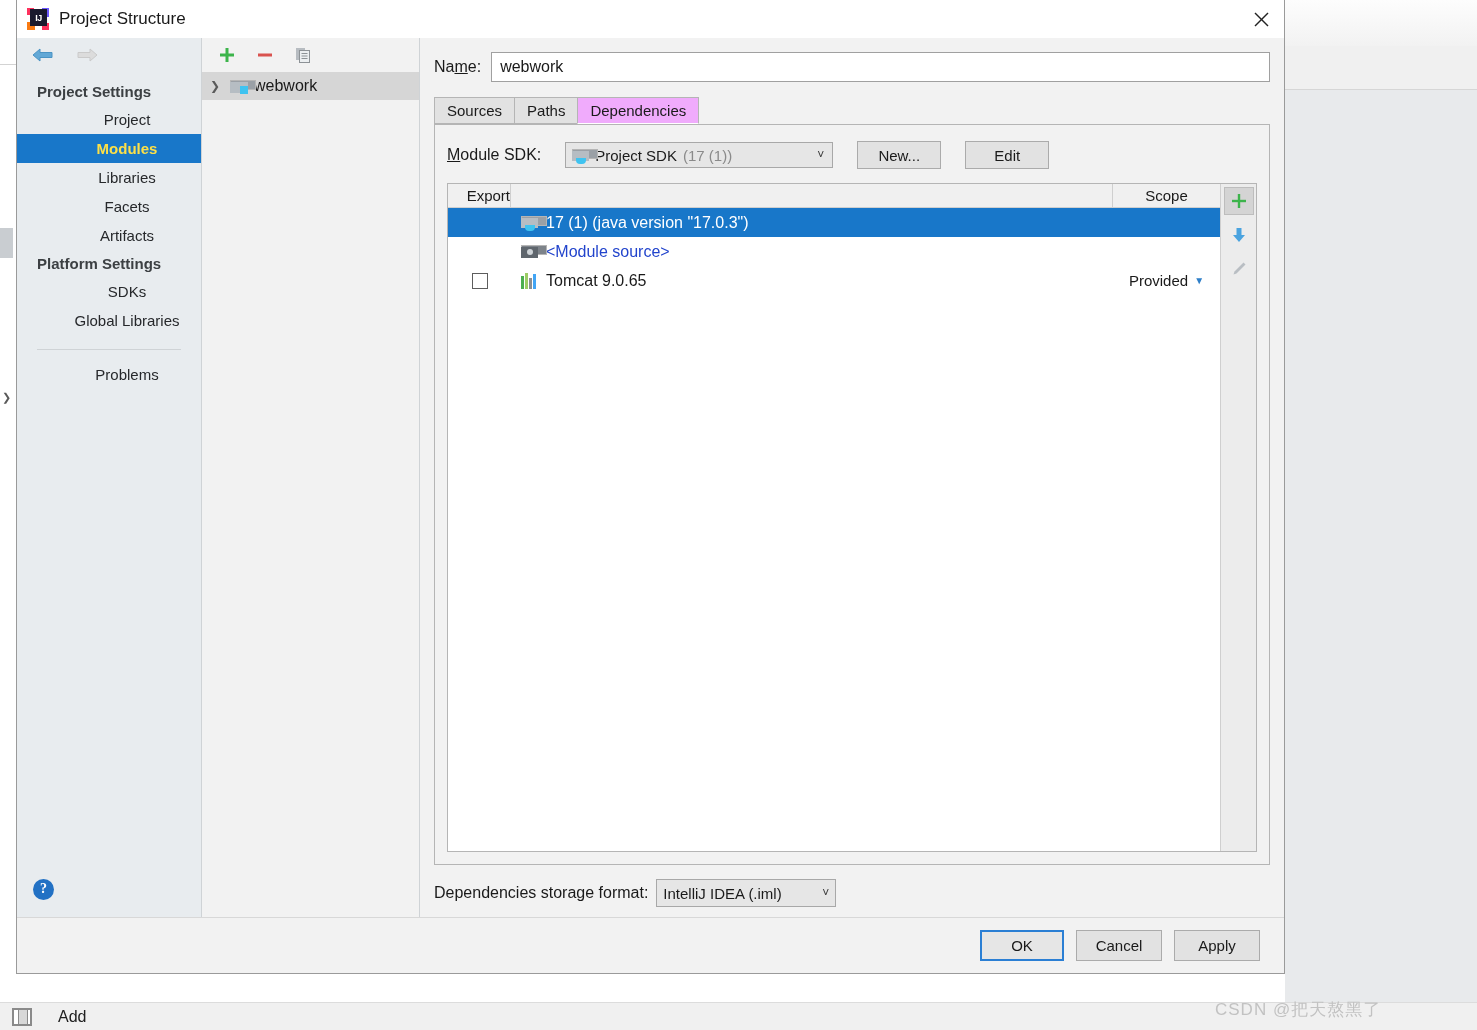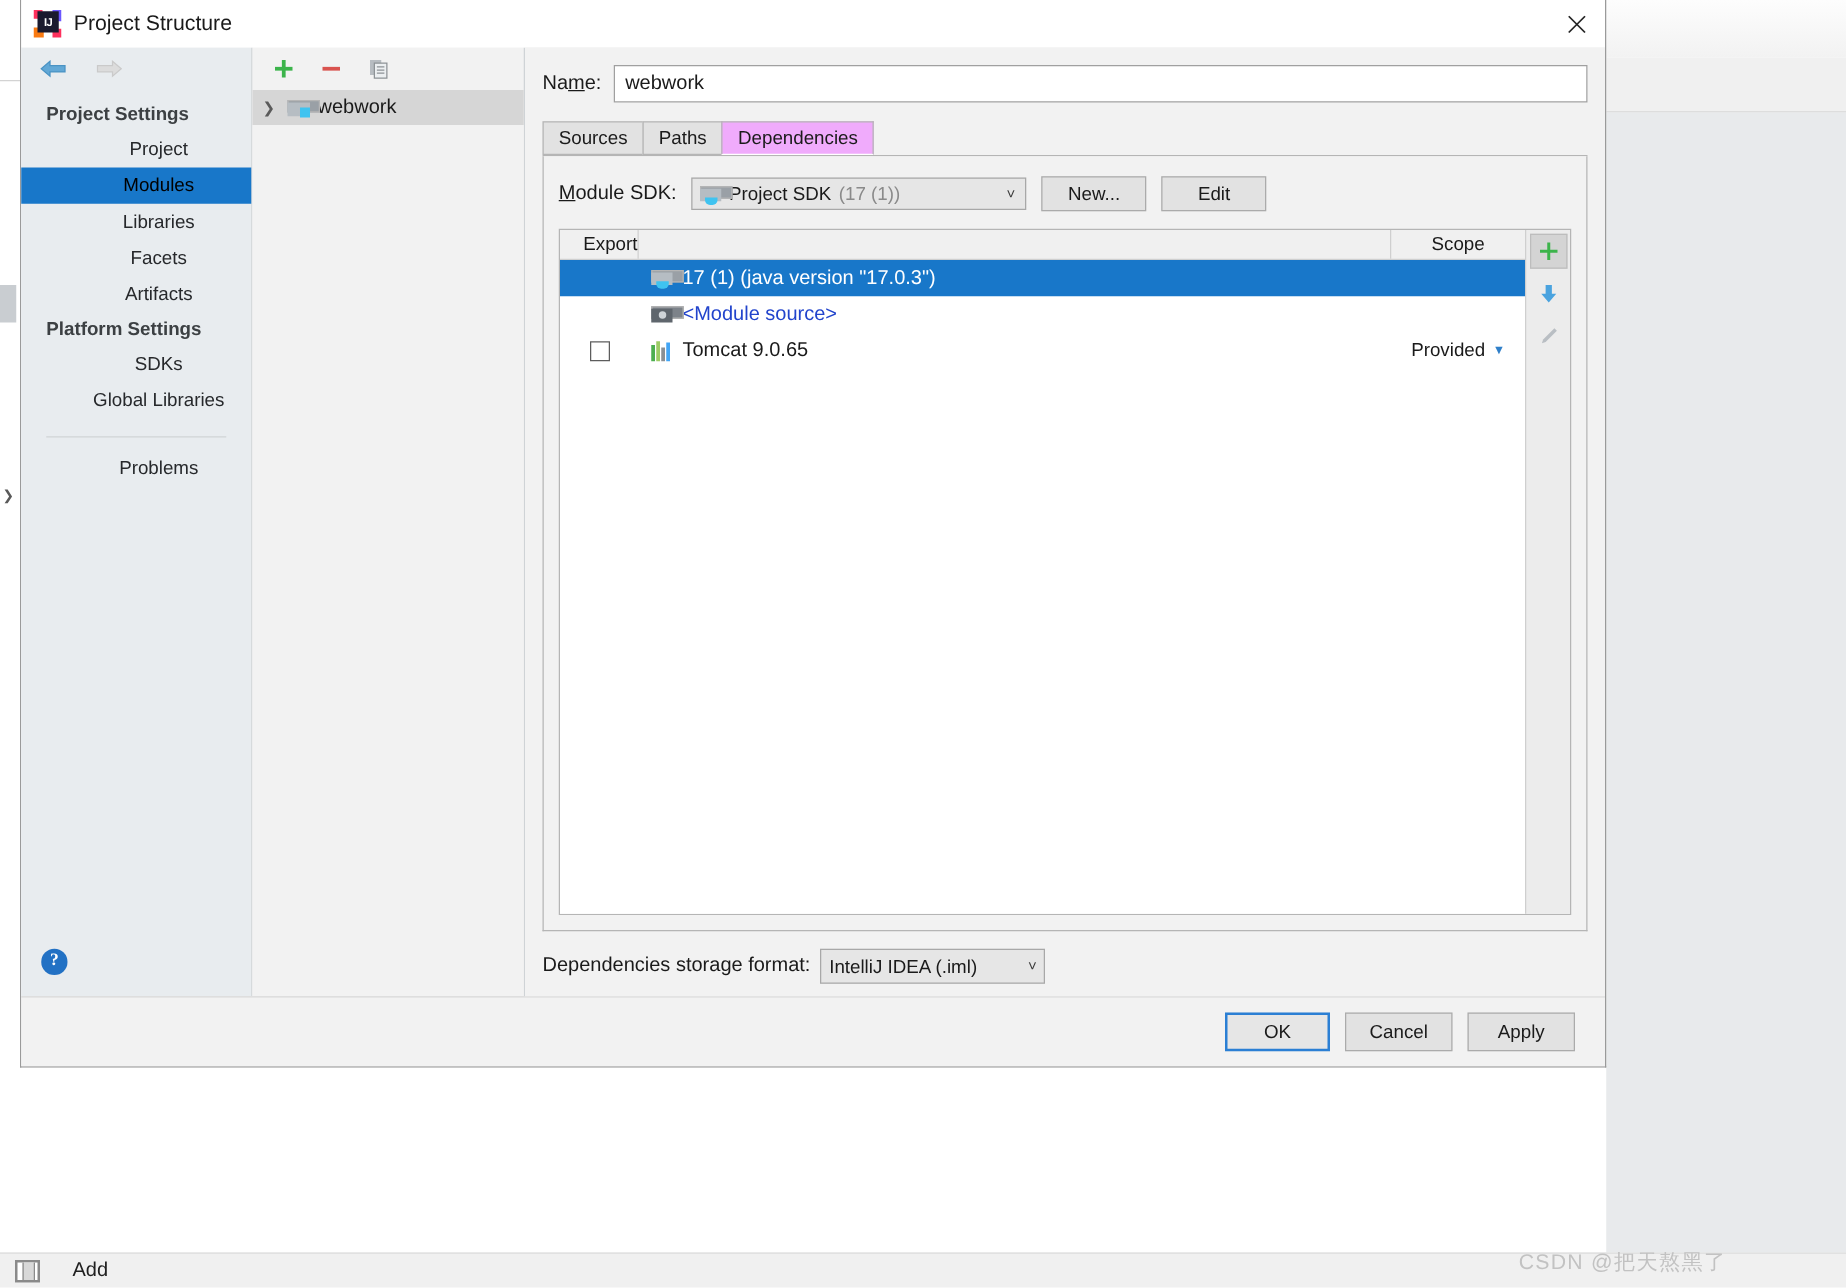--- a/index.html
+++ b/index.html
@@ -74,21 +74,21 @@
     color: #c2c2c2;
     letter-spacing: 1px;
     white-space: nowrap;
     user-select: none;
   }
 
   
   #dialog {
     position: absolute;
     left: 16px; top: 0px;
-    width: 1269px; height: 854px;
+    width: 1269px; height: 974px;
     background: #f2f2f2;
     border: 1px solid #9a9a9a;
     border-top: none;
     box-shadow: 0 0 0 0 rgba(0,0,0,0);
     display: flex; flex-direction: column;
   }
   #titlebar {
     height: 38px;
     background: #ffffff;
     display: flex; align-items: center;
@@ -147,21 +147,21 @@
     font-weight: bold; font-size: 15px; color: #3c4043;
     padding: 5px 0 5px 20px;
   }
   .settings-item {
     font-size: 15px; color: #26282b;
     padding: 5px 0 5px 36px;
     line-height: 19px;
     text-align: center;
   }
   .settings-item.selected {
-    background: #1877c9; color: #000000;
+    background: #1877c9; color: #fde047; font-weight: bold;
   }
   .settings-sep {
     height: 1px; background: #cfd3d6; margin: 14px 20px 10px 20px;
   }
 
   #settings-footer {
     height: 56px; display: flex; align-items: center; padding-left: 16px;
     flex: 0 0 56px;
   }
   .help-btn {
@@ -250,21 +250,21 @@
     margin: 0 14px 0 14px;
     border: 1px solid #b5b5b5;
     border-top: none;
     background: #f2f2f2;
     flex: 1 1 auto;
     display: flex; flex-direction: column;
     min-height: 0;
   }
 
   #sdk-row {
-    display: flex; align-items: center; gap: 12px;
+    display: flex; align-items: center; gap: 24px;
     padding: 16px 12px 14px 12px;
     flex: 0 0 auto;
   }
   #sdk-label { font-size: 16px; white-space: nowrap; }
   #sdk-label u { text-decoration: underline; }
   #sdk-combo {
     width: 268px; height: 26px;
     border: 1px solid #a8a8a8;
     background: #e6e6e6;
     display: flex; align-items: center;

